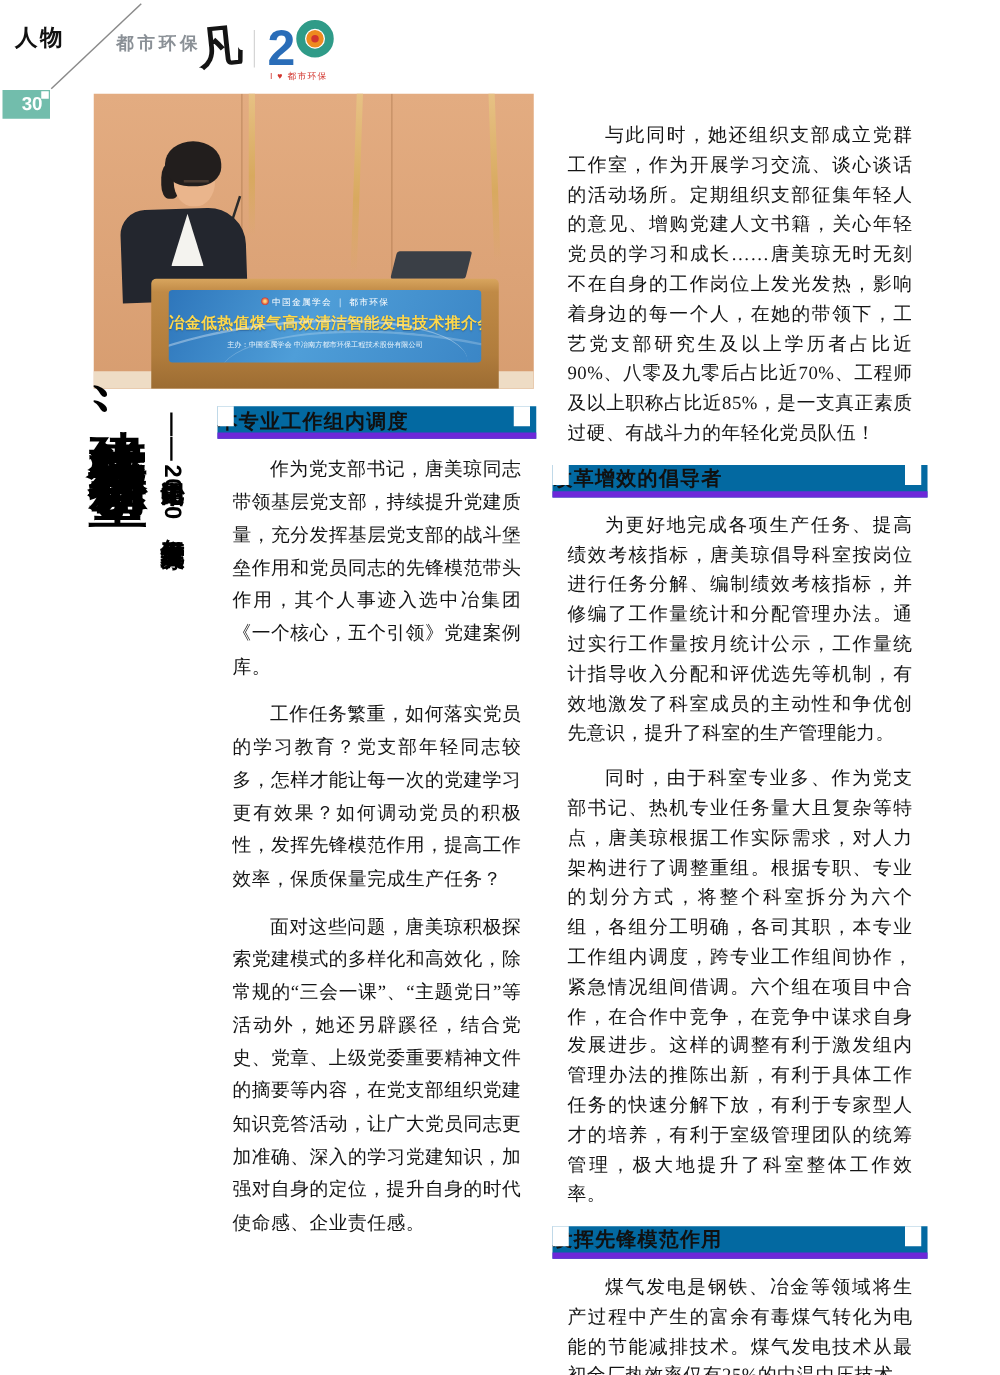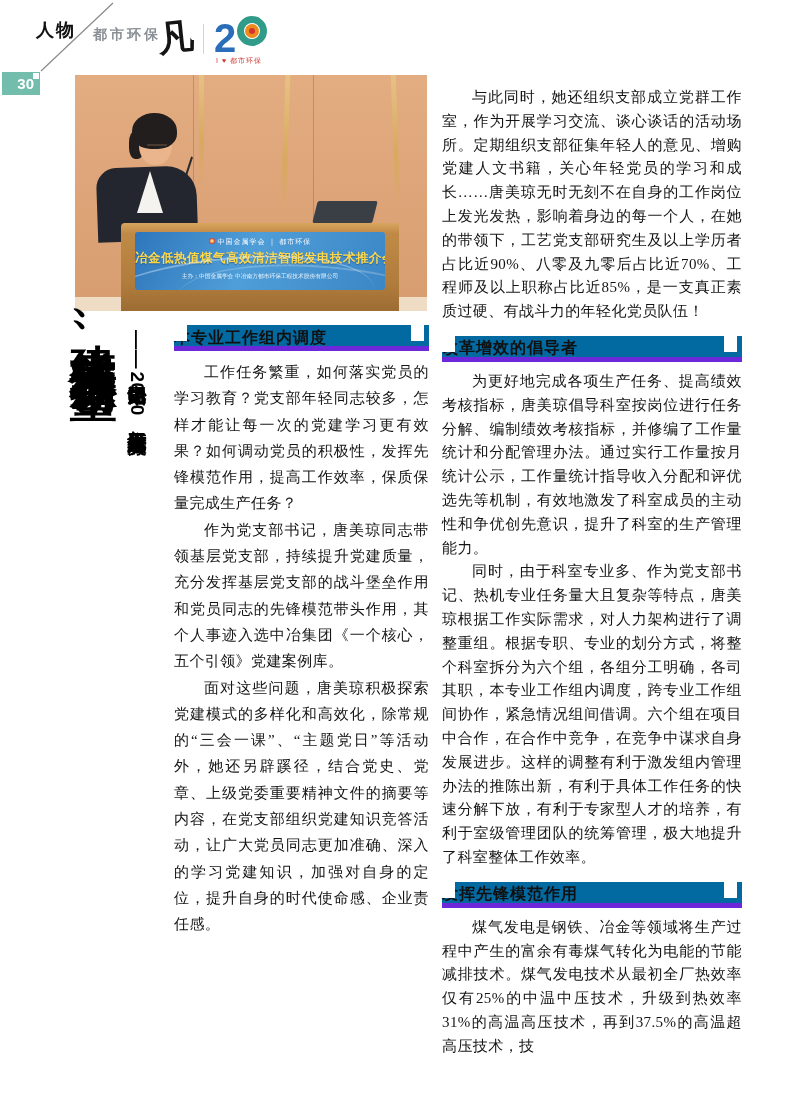--- a/index.html
+++ b/index.html
@@ -1,20 +1,20 @@
 <!DOCTYPE html>
 <html><head>
 <meta charset="utf-8">
 <style>
   html,body{margin:0;padding:0;background:#ffffff;}
   .page{position:relative;width:800px;height:1100px;background:#fff;overflow:hidden;
         font-family:"Liberation Serif","DejaVu Serif",serif;color:#1a1a1a;}
 
   
-  .section-label{position:absolute;left:36px;top:18px;font-family:"Liberation Sans","DejaVu Sans",sans-serif;
+  .section-label{position:absolute;left:12px;top:18px;font-family:"Liberation Sans","DejaVu Sans",sans-serif;
         font-size:18px;font-weight:bold;letter-spacing:2px;color:#111;}
   .diag-svg{position:absolute;left:0;top:0;}
   .pagenum{position:absolute;left:2px;top:72px;width:38px;height:23px;background:#72bdac;
         color:#fff;font-family:"Liberation Sans",sans-serif;font-size:15px;font-weight:bold;
         text-align:right;line-height:23px;padding-right:6px;box-sizing:border-box;}
   .pagenum .corner{position:absolute;right:1px;top:1px;width:6px;height:6px;background:#fff;}
   .brand{position:absolute;left:93px;top:26px;font-family:"Liberation Sans",sans-serif;
         font-size:14px;font-weight:bold;letter-spacing:3px;color:#8a9096;}
   .calli{position:absolute;left:158px;top:14px;font-size:36px;font-weight:bold;color:#141414;
         transform:rotate(-6deg);font-family:"Liberation Serif",serif;}
@@ -65,21 +65,21 @@
   
   .vtitle{position:absolute;left:62px;top:326px;writing-mode:vertical-rl;
         font-family:"Liberation Sans","DejaVu Sans",sans-serif;font-weight:900;
         font-size:40px;letter-spacing:-7px;color:#000;transform:scaleX(1.18);transform-origin:left top;}
   .vsub{position:absolute;left:124px;top:330px;writing-mode:vertical-rl;
         font-family:"Liberation Sans","DejaVu Sans",sans-serif;font-weight:700;
         font-size:19px;letter-spacing:.5px;color:#000;}
 
   
   .col{position:absolute;font-size:15px;text-align:justify;color:#141414;}
-  .col p{margin:0;text-indent:2em;letter-spacing:.4px;}
+  .col p{margin:12px;text-indent:2em;letter-spacing:.4px;}
   .col-left{left:174px;top:316px;width:255px;line-height:26.3px;}
   .col-right{left:442px;top:86px;width:300px;line-height:23.8px;}
   .band{position:relative;height:21px;background:#0369a1;border-bottom:5px solid #6d28d9;
         text-align:left;margin:9px 0 8px 0;}
   .band::before{content:"";position:absolute;left:0;top:0;width:13px;height:16px;background:#fff;}
   .band::after{content:"";position:absolute;right:5px;top:0;width:13px;height:16px;background:#fff;}
   .band h2{margin:0;font-family:"Liberation Sans","DejaVu Sans",sans-serif;font-size:16px;
         font-weight:bold;color:#101010;line-height:23px;letter-spacing:1px;display:inline-block;}
   .col-right .band{margin-top:12px;}
 </style>
@@ -137,22 +137,22 @@
     </div>
   </div>
 
   <div class="vtitle">强党建、抓绩效、重创新</div>
   <div class="vsub">——记中冶集团2020年度先进工作者唐美琼</div>
 
   <div class="col col-left">
     <div class="band">
       <h2>本专业工作组内调度</h2>
     </div>
+    <p>作为党支部书记，唐美琼同志带领基层党支部，持续提升党建质量，充分发挥基层党支部的战斗堡垒作用和党员同志的先锋模范带头作用，其个人事迹入选中冶集团《一个核心，五个引领》党建案例库。</p>
     <p>工作任务繁重，如何落实党员的学习教育？党支部年轻同志较多，怎样才能让每一次的党建学习更有效果？如何调动党员的积极性，发挥先锋模范作用，提高工作效率，保质保量完成生产任务？</p>
-    <p>作为党支部书记，唐美琼同志带领基层党支部，持续提升党建质量，充分发挥基层党支部的战斗堡垒作用和党员同志的先锋模范带头作用，其个人事迹入选中冶集团《一个核心，五个引领》党建案例库。</p>
     <p>面对这些问题，唐美琼积极探索党建模式的多样化和高效化，除常规的“三会一课”、“主题党日”等活动外，她还另辟蹊径，结合党史、党章、上级党委重要精神文件的摘要等内容，在党支部组织党建知识竞答活动，让广大党员同志更加准确、深入的学习党建知识，加强对自身的定位，提升自身的时代使命感、企业责任感。</p>
   </div>
 
   <div class="col col-right">
     <p>与此同时，她还组织支部成立党群工作室，作为开展学习交流、谈心谈话的活动场所。定期组织支部征集年轻人的意见、增购党建人文书籍，关心年轻党员的学习和成长……唐美琼无时无刻不在自身的工作岗位上发光发热，影响着身边的每一个人，在她的带领下，工艺党支部研究生及以上学历者占比近90%、八零及九零后占比近70%、工程师及以上职称占比近85%，是一支真正素质过硬、有战斗力的年轻化党员队伍！</p>
     <div class="band">
       <h2>改革增效的倡导者</h2>
     </div>
     <p>为更好地完成各项生产任务、提高绩效考核指标，唐美琼倡导科室按岗位进行任务分解、编制绩效考核指标，并修编了工作量统计和分配管理办法。通过实行工作量按月统计公示，工作量统计指导收入分配和评优选先等机制，有效地激发了科室成员的主动性和争优创先意识，提升了科室的生产管理能力。</p>
     <p>同时，由于科室专业多、作为党支部书记、热机专业任务量大且复杂等特点，唐美琼根据工作实际需求，对人力架构进行了调整重组。根据专职、专业的划分方式，将整个科室拆分为六个组，各组分工明确，各司其职，本专业工作组内调度，跨专业工作组间协作，紧急情况组间借调。六个组在项目中合作，在合作中竞争，在竞争中谋求自身发展进步。这样的调整有利于激发组内管理办法的推陈出新，有利于具体工作任务的快速分解下放，有利于专家型人才的培养，有利于室级管理团队的统筹管理，极大地提升了科室整体工作效率。</p>

